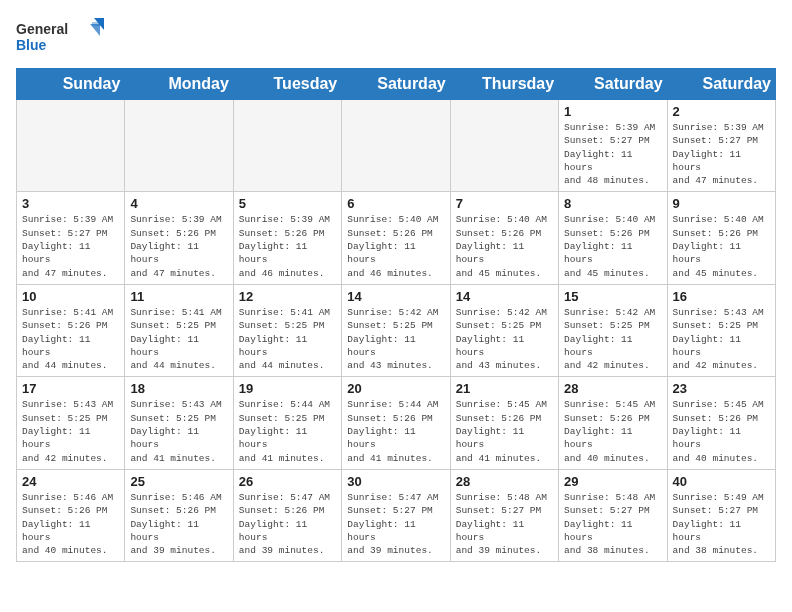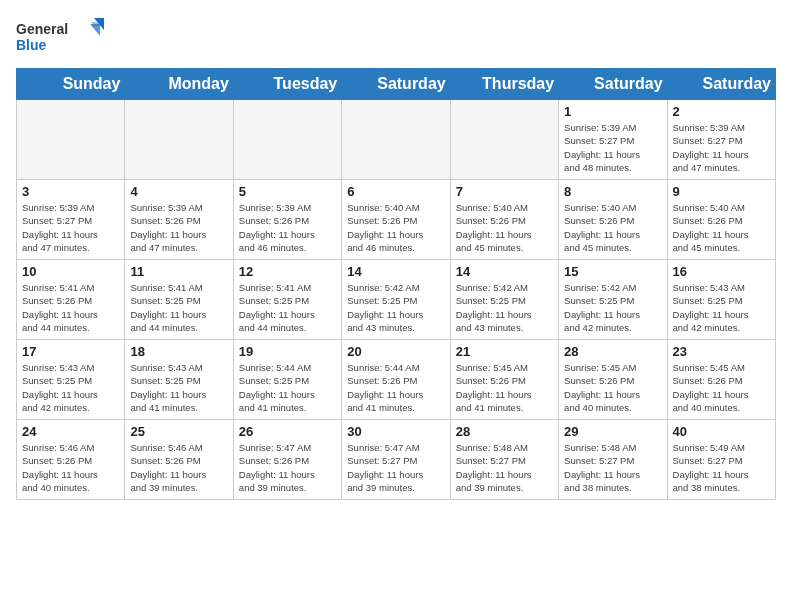--- a/index.html
+++ b/index.html
@@ -63,20 +63,21 @@
       font-size: 13px;
       font-weight: bold;
       color: #222;
       display: block;
       margin-bottom: 2px;
     }
     .day-info {
       font-size: 9.5px;
       color: #444;
       line-height: 1.4;
+      font-family: Liberation Mono, monospace;
     }
   </style>
 </head>
 <body>
 
 <div class="header">
   <div class="logo">
     <svg width="90" height="40" viewBox="0 0 90 40">
       <text x="0" y="18" font-size="14" font-weight="bold" font-family="Arial" fill="#333">General</text>
       <text x="0" y="34" font-size="14" font-weight="bold" font-family="Arial" fill="#1a6ec2">Blue</text>

